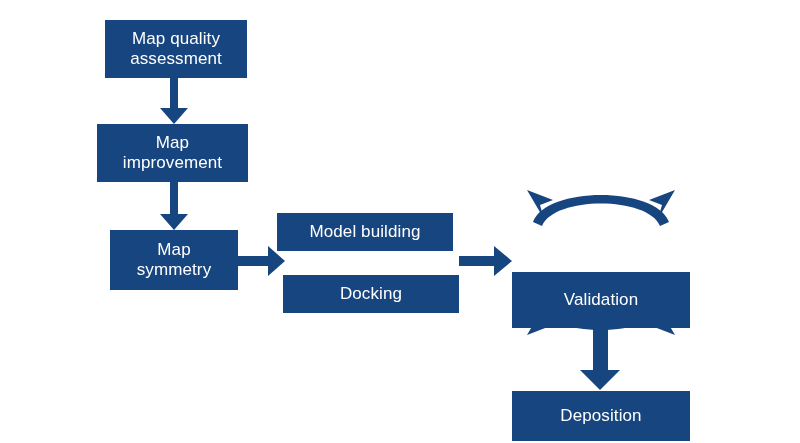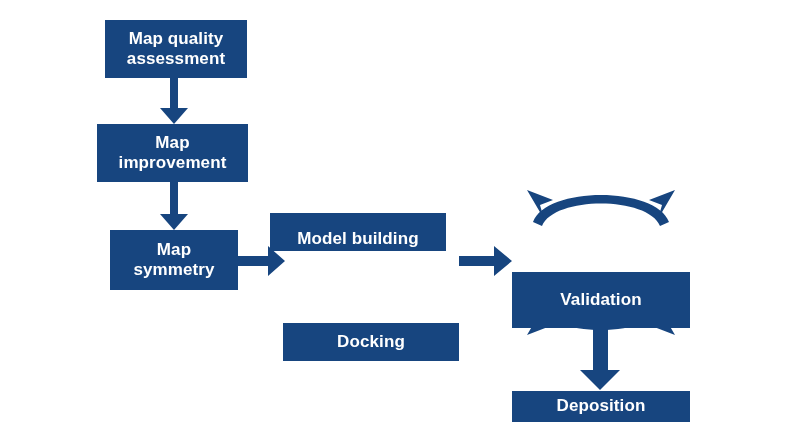--- a/index.html
+++ b/index.html
@@ -22,21 +22,21 @@
     position: absolute;
     background: #17457f;
     color: #ffffff;
     display: flex;
     align-items: center;
     justify-content: center;
     text-align: center;
     box-sizing: border-box;
     line-height: 1.18;
     font-size: 17px;
-    font-weight: 700;
+    font-weight: 400;
     letter-spacing: 0.1px;
     padding: 2px 6px;
     z-index: 3;
   }
   .node-label {
     display: block;
     white-space: pre-line;
   }
   .arrow-layer {
     position: absolute;
@@ -108,30 +108,30 @@
   <div class="node-box" style="left:97px; top:124px; width:151px; height:58px;">
     <span class="node-label">Map
 improvement</span>
   </div>
 
   <div class="node-box" style="left:110px; top:230px; width:128px; height:60px;">
     <span class="node-label">Map
 symmetry</span>
   </div>
 
-  <div class="node-box" style="left:270px; top:213px; width:176px; height:38px;align-items:flex-end;">
+  <div class="node-box" style="left:277px; top:213px; width:176px; height:38px;">
     <span class="node-label">Model building</span>
   </div>
 
-  <div class="node-box" style="left:283px; top:275px; width:176px; height:38px;margin-top:48px;">
+  <div class="node-box" style="left:283px; top:275px; width:176px; height:38px;">
     <span class="node-label">Docking</span>
   </div>
 
 
   <div class="node-box" style="left:512px; top:272px; width:178px; height:56px;">
     <span class="node-label">Validation</span>
   </div>
 
-  <div class="node-box" style="left:512px; top:391px; width:178px; height:31px;">
+  <div class="node-box" style="left:512px; top:391px; width:178px; height:50px;">
     <span class="node-label">Deposition</span>
   </div>
 
 </div>
 
 </body></html>

